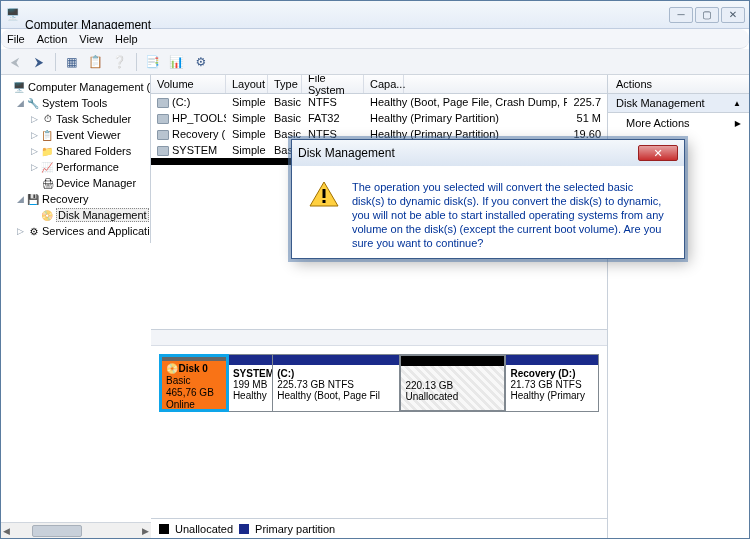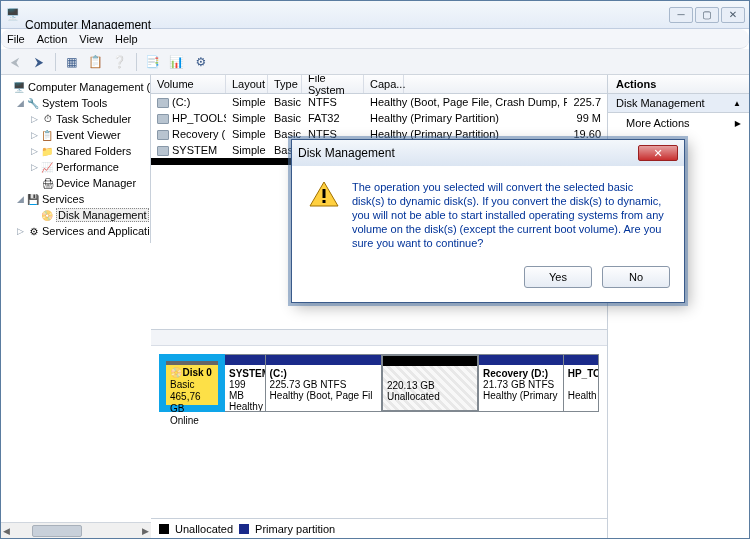--- a/index.html
+++ b/index.html
@@ -39,32 +39,32 @@
   .vol-head div { border-right:1px solid #d8dde6; padding:0 6px; height:100%; display:flex; align-items:center;}
   .vol-row { display:flex; height:16px; align-items:center; }
   .vol-row div { padding:0 6px; white-space:nowrap; overflow:hidden; }
   .c-vol{width:75px;} .c-lay{width:42px;} .c-typ{width:34px;} .c-fs{width:62px;} .c-st{flex:1;} .c-cap{width:40px;text-align:right;}
   .vico { display:inline-block; width:12px; height:10px; background:#b8c4d0; border:1px solid #8898a8; margin-right:3px; border-radius:1px; vertical-align:middle;}
   .gap { flex:1; }
   
   .disk-pane { border-top:1px solid #c8d0da; padding:0; flex-shrink:0; }
   .disk-toolbar { height:16px; background:#f2f4f8; border-bottom:1px solid #d8dde6;}
   .disk-row { display:flex; height:58px; margin:8px 8px 0 8px;}
-  .disk-hdr { width:72px; border:7px solid #0ea5e9; padding:3px 4px; font-size:10px; line-height:12px; background:#fde047;}
+  .disk-hdr { width:72px; border:3px solid #0ea5e9; padding:3px 4px; font-size:10px; line-height:12px; background:#f97316;}
   .disk-hdr .dn{font-weight:bold;}
   .part { border:1px solid #808890; border-left:none; font-size:10px; line-height:11px; overflow:hidden; }
   .part .bar{height:10px; background:#1a2a8a;}
   .part .txt{padding:3px 4px;}
   .part.unalloc .bar{background:#000;}
   .part.unalloc { background: repeating-linear-gradient(45deg,#f8f8f8,#f8f8f8 3px,#e8e8e8 3px,#e8e8e8 6px); border:2px solid #808890; border-left:1px solid #808890;}
   .legend { height:20px; border-top:1px solid #c8d0da; display:flex; align-items:center; font-size:11px; gap:6px; padding:0 8px; margin-top:auto;}
   .lg-sw { width:10px; height:10px; display:inline-block;}
   
   .actions { width:142px; border-left:1px solid #c8d0da; font-size:11px; background:#fff;}
-  .act-hdr { background:linear-gradient(#fdfdfe,#eef1f6); border-bottom:1px solid #c8d0da; padding:3px 8px; font-weight:bold;}
+  .act-hdr { background:linear-gradient(#fdfdfe,#eef1f6); border-bottom:1px solid #c8d0da; padding:3px 8px; font-weight:normal;}
   .act-sec { background:#e6edf7; border-bottom:1px solid #c8d0da; padding:3px 8px; display:flex; justify-content:space-between; align-items:center;}
   .act-item { padding:4px 8px 4px 18px; display:flex; justify-content:space-between; align-items:center;}
   .tri { font-size:8px; }
   
   .dialog { position:absolute; left:290px; top:138px; width:394px; border:1px solid #395a8a; background:#fff; box-shadow:0 0 0 3px rgba(80,120,170,.5), 4px 4px 14px rgba(0,0,0,.3); }
   .dlg-title { height:26px; background:linear-gradient(#f3f7fb,#dbe5f2); display:flex; align-items:center; padding:0 6px; font-size:12px;}
   .dlg-title .t { flex:1; }
   .dlg-close { width:40px; height:16px; background:linear-gradient(#e5a0a0,#c83030); border:1px solid #9a2020; border-radius:2px; color:#fff; font-size:11px; display:flex;align-items:center;justify-content:center;}
   .dlg-body { padding:14px 16px 8px 16px; display:flex; gap:12px; font-size:11px; color:#003399; line-height:14px;}
   .dlg-body .warn { width:32px; height:28px; flex-shrink:0;}
@@ -141,21 +141,21 @@
             <span class="lbl">Performance</span>
           </div>
       <div class="tree-row ind2">
             <span class="exp"></span>
             <span class="ico">🖨</span>
             <span class="lbl">Device Manager</span>
           </div>
       <div class="tree-row ind1">
             <span class="exp">◢</span>
             <span class="ico">💾</span>
-            <span class="lbl">Services</span>
+            <span class="lbl">Recovery</span>
           </div>
       <div class="tree-row ind2 sel">
             <span class="exp"></span>
             <span class="ico">📀</span>
             <span class="lbl">Disk Management</span>
           </div>
       <div class="tree-row ind1">
             <span class="exp">▷</span>
             <span class="ico">⚙</span>
             <span class="lbl">Services and Applications</span>
@@ -184,21 +184,21 @@
             <div class="c-fs">NTFS</div>
             <div class="c-st">Healthy (Boot, Page File, Crash Dump, Primary Partition)</div>
             <div class="c-cap">225.7</div>
           </div>
         <div class="vol-row">
             <div class="c-vol"><span class="vico"></span><span>HP_TOOLS</span></div>
             <div class="c-lay">Simple</div>
             <div class="c-typ">Basic</div>
             <div class="c-fs">FAT32</div>
             <div class="c-st">Healthy (Primary Partition)</div>
-            <div class="c-cap">99 M</div>
+            <div class="c-cap">51 M</div>
           </div>
         <div class="vol-row">
             <div class="c-vol"><span class="vico"></span><span>Recovery (D:)</span></div>
             <div class="c-lay">Simple</div>
             <div class="c-typ">Basic</div>
             <div class="c-fs">NTFS</div>
             <div class="c-st">Healthy (Primary Partition)</div>
             <div class="c-cap">19.60</div>
           </div>
         <div class="vol-row">
@@ -230,24 +230,20 @@
               <div class="txt"><b>(C:)</b><br><span>225.73 GB NTFS</span><br><span>Healthy (Boot, Page Fil</span></div>
             </div>
           <div class="part unalloc" style="width:110px">
               <div class="bar"></div>
               <div class="txt"><br><span>220.13 GB</span><br><span>Unallocated</span></div>
             </div>
           <div class="part" style="width:96px">
               <div class="bar"></div>
               <div class="txt"><b>Recovery (D:)</b><br><span>21.73 GB NTFS</span><br><span>Healthy (Primary</span></div>
             </div>
-          <div class="part" style="width:40px">
-              <div class="bar"></div>
-              <div class="txt"><b>HP_TO</b><br><span></span><br><span>Health</span></div>
-            </div>
         </div>
         <div style="height:106px"></div>
         <div class="legend">
           <span class="lg-sw" style="background:#000"></span>
           <span>Unallocated</span>
           <span class="lg-sw" style="background:#1a2a8a"></span>
           <span>Primary partition</span>
         </div>
       </div>
     </div>
@@ -271,18 +267,14 @@
       <div class="dlg-close">✕</div>
     </div>
     <div class="dlg-body">
       <svg class="warn" viewBox="0 0 32 28">
         <path d="M16 2 L30 26 L2 26 Z" fill="#ffd040" stroke="#a07000" stroke-width="1"></path>
         <rect x="14.5" y="9" width="3" height="9" fill="#000"></rect>
         <rect x="14.5" y="20" width="3" height="3" fill="#000"></rect>
       </svg>
       <div>The operation you selected will convert the selected basic disk(s) to dynamic disk(s). If you convert the disk(s) to dynamic, you will not be able to start installed operating systems from any volume on the disk(s) (except the current boot volume). Are you sure you want to continue?</div>
     </div>
-    <div class="dlg-btns">
-      <button class="dlg-btn">Yes</button>
-      <button class="dlg-btn">No</button>
-    </div>
   </div>
 </div>
 
 </body></html>

